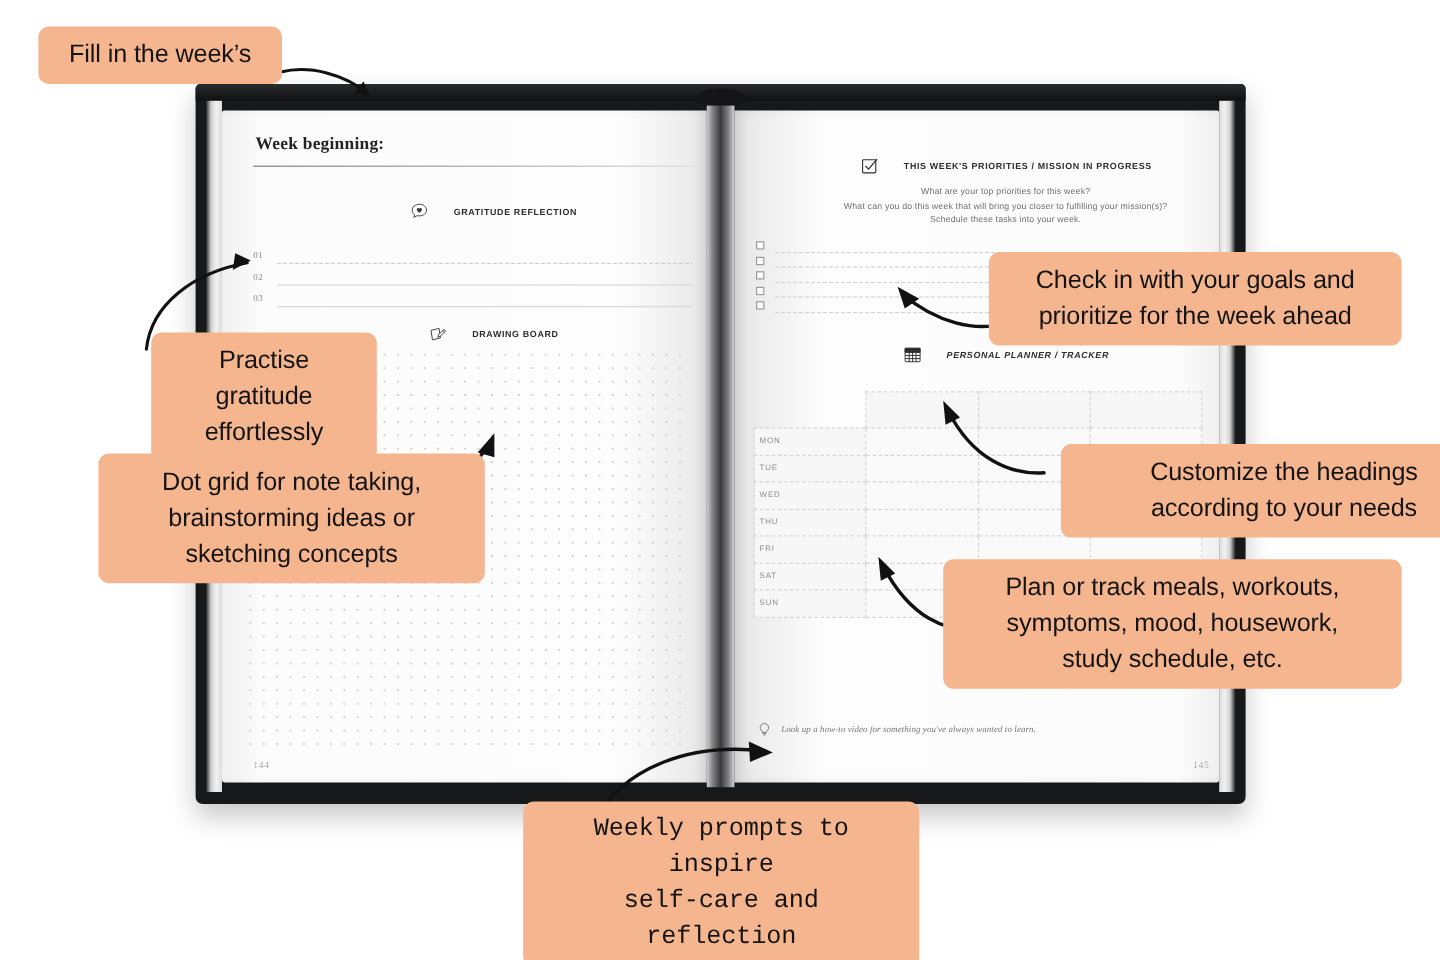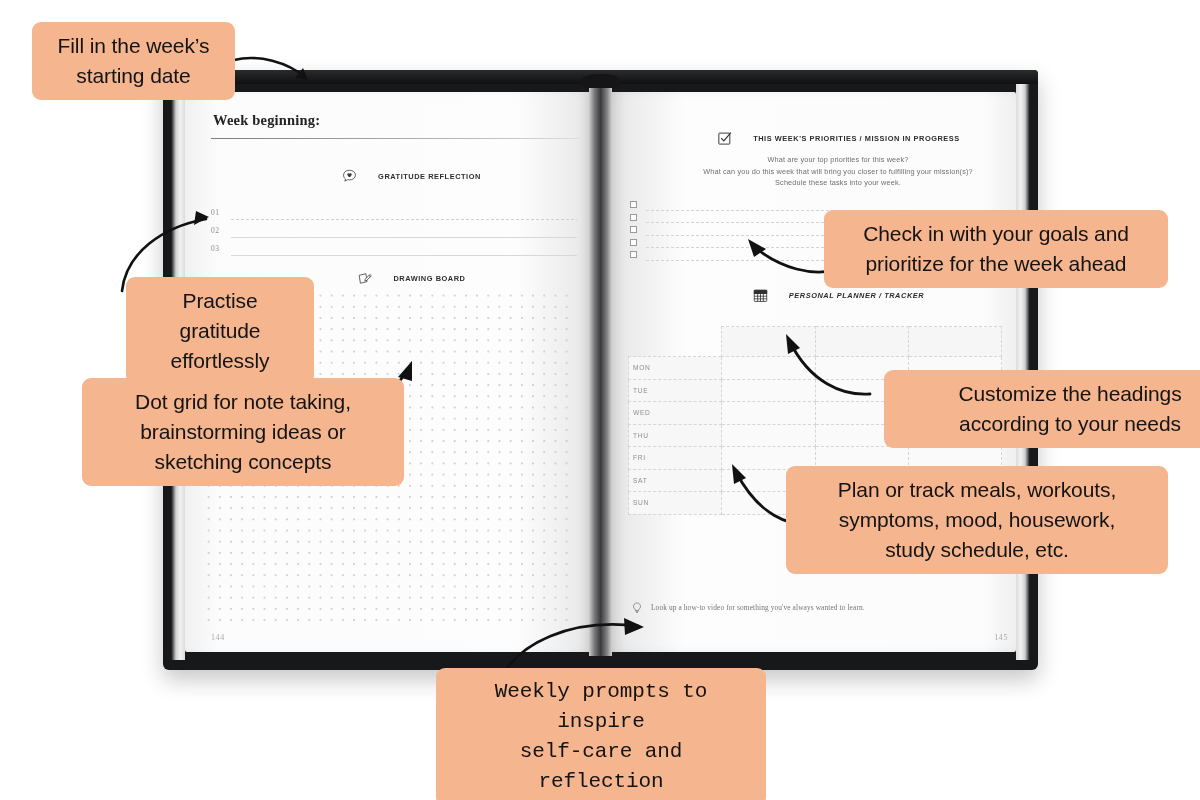--- a/index.html
+++ b/index.html
@@ -141,21 +141,21 @@
   }
   .tracker tr.headrow td { height: 30px; background: #f6f6f6; }
   .tracker tr.headrow td.spacer { border: none; background: transparent; }
 
   .tip {
     position: absolute; left: 18px; right: 12px;
     display: flex; align-items: center; gap: 7px;
   }
   .tip .txt {
     font-family: "Liberation Serif", serif;
-    font-size: 7.4px; color: #767676; letter-spacing: .1px; text-align: center;
+    font-style: italic; font-size: 7.4px; color: #767676; letter-spacing: .1px; text-align: center;
   }
 
   
   .callout {
     position: absolute;
     background: #f4b58f;
     border-radius: 9px;
     color: #141414;
     font-size: 21px;
     line-height: 30px;
@@ -393,21 +393,20 @@
 
   <div class="arrow" style="left:488px; top:608px;">
     <svg width="160" height="78" viewBox="0 0 160 78">
       <path d="M10 74C30 34 84 10 150 18" stroke="#111" stroke-width="2.8" fill="none" stroke-linecap="round"></path>
       <path d="M136 10 156 19 137 27" fill="#111"></path>
     </svg>
   </div>
 
   <div class="callout" style="left:32px; top:22px; width:203px;">
     <span>Fill in the week’s</span>
-    <span>starting date</span>
   </div>
 
   <div class="callout" style="left:126px; top:277px; width:188px;">
     <span>Practise gratitude</span>
     <span>effortlessly</span>
   </div>
 
   <div class="callout" style="left:38px; top:378px; width:322px;margin-left:44px;">
     <span>Dot grid for note taking,</span>
     <span>brainstorming ideas or</span>

